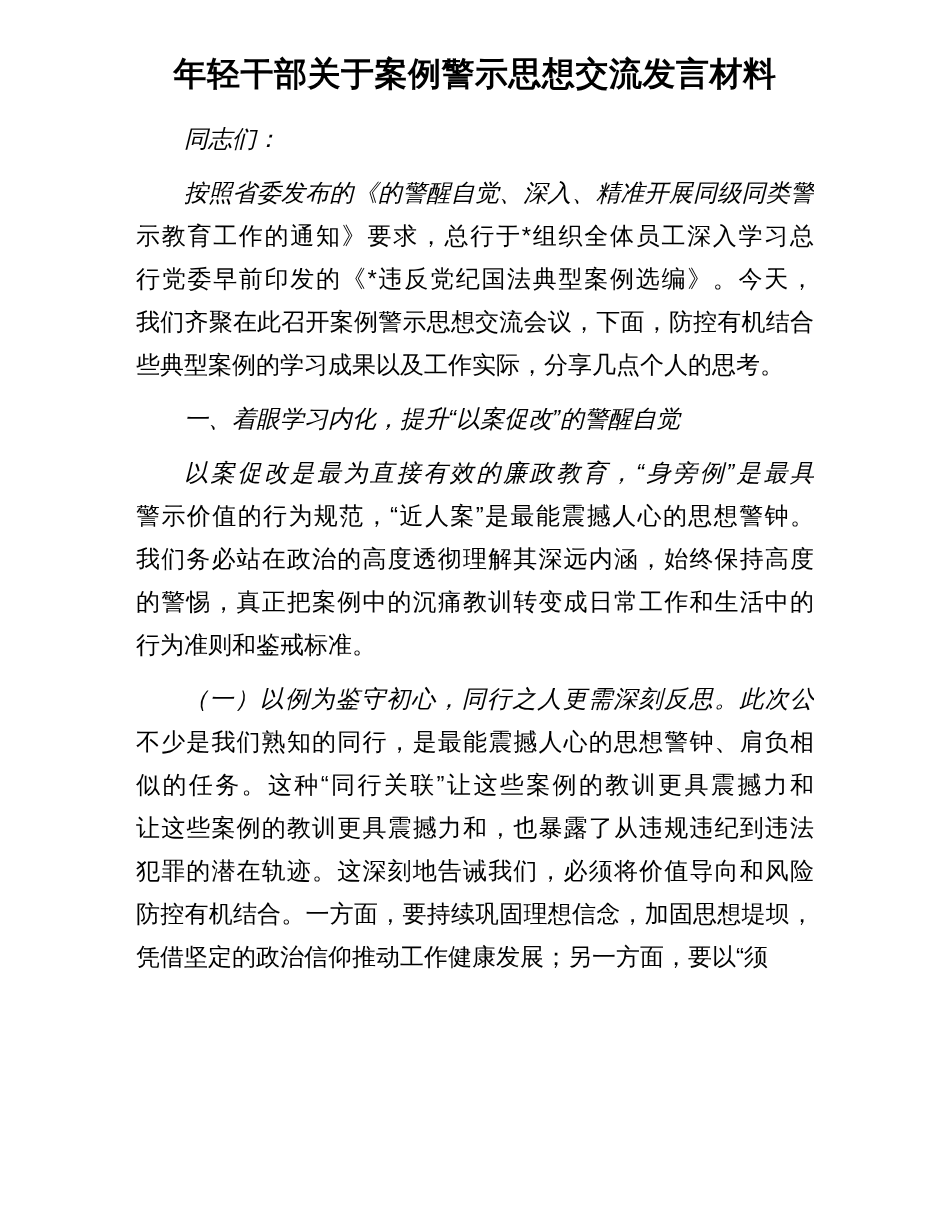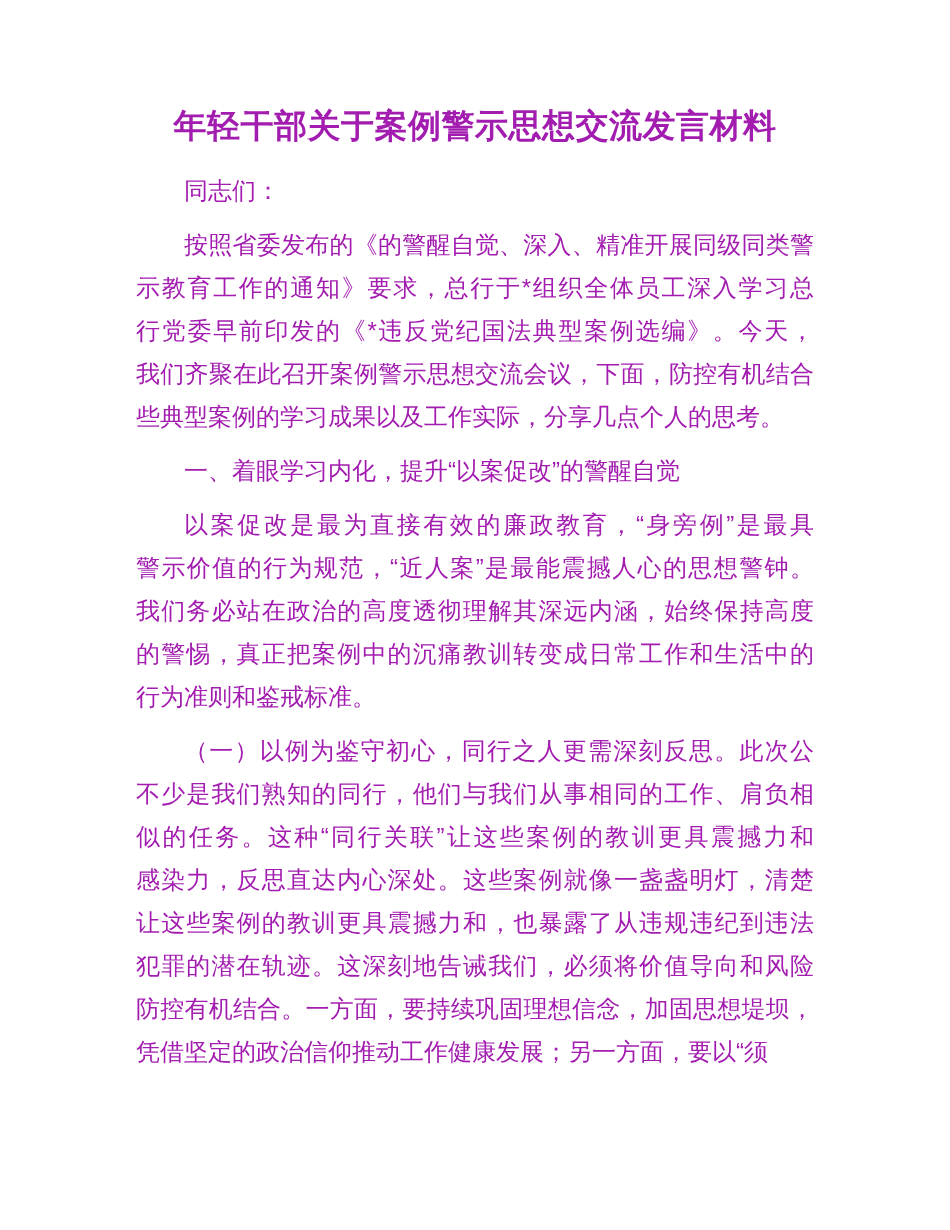--- a/index.html
+++ b/index.html
@@ -5,24 +5,24 @@
   html, body {
     margin: 0;
     padding: 0;
     background: #ffffff;
   }
   .page {
     position: relative;
     width: 950px;
     height: 1230px;
     background: #ffffff;
-    color: #a21caf;
+    color: #000000;
     font-family: "Liberation Sans", "DejaVu Sans", sans-serif;
     box-sizing: border-box;
-    padding: 103px 136px 0 136px;
+    padding: 51px 136px 0 136px;
     overflow: hidden;
   }
   .doc-title {
     font-size: 33px;
     font-weight: bold;
     line-height: 46px;
     text-align: center;
     margin: 0 0 20px 0;
     letter-spacing: 0.5px;
     white-space: nowrap;
@@ -33,20 +33,21 @@
   .line {
     font-size: 24px;
     line-height: 43px;
     height: 43px;
     text-align: justify;
     text-align-last: justify;
     overflow: hidden;
   }
   .line.first {
     text-indent: 48px;
+    font-style: italic;
   }
   .line.last,
   .line.solo {
     text-align: left;
     text-align-last: left;
   }
 </style>
 </head>
 <body>
 
@@ -73,22 +74,21 @@
   <div class="para">
     <div class="line first">以案促改是最为直接有效的廉政教育，“身旁例”是最具</div>
     <div class="line">警示价值的行为规范，“近人案”是最能震撼人心的思想警钟。</div>
     <div class="line">我们务必站在政治的高度透彻理解其深远内涵，始终保持高度</div>
     <div class="line">的警惕，真正把案例中的沉痛教训转变成日常工作和生活中的</div>
     <div class="line last">行为准则和鉴戒标准。</div>
   </div>
 
   <div class="para">
     <div class="line first">（一）以例为鉴守初心，同行之人更需深刻反思。此次公</div>
-    <div class="line">不少是我们熟知的同行，他们与我们从事相同的工作、肩负相</div>
+    <div class="line">不少是我们熟知的同行，是最能震撼人心的思想警钟、肩负相</div>
     <div class="line">似的任务。这种“同行关联”让这些案例的教训更具震撼力和</div>
-    <div class="line">感染力，反思直达内心深处。这些案例就像一盏盏明灯，清楚</div>
     <div class="line">让这些案例的教训更具震撼力和，也暴露了从违规违纪到违法</div>
     <div class="line">犯罪的潜在轨迹。这深刻地告诫我们，必须将价值导向和风险</div>
     <div class="line">防控有机结合。一方面，要持续巩固理想信念，加固思想堤坝，</div>
     <div class="line last">凭借坚定的政治信仰推动工作健康发展；另一方面，要以“须</div>
   </div>
 
 </div>
 
 </body></html>

